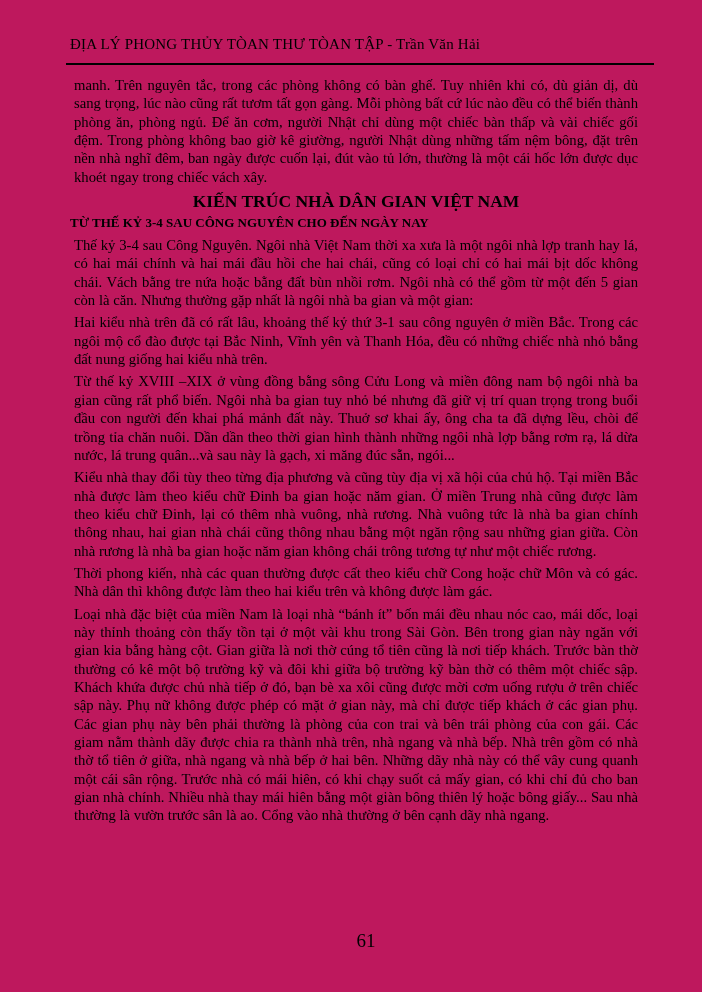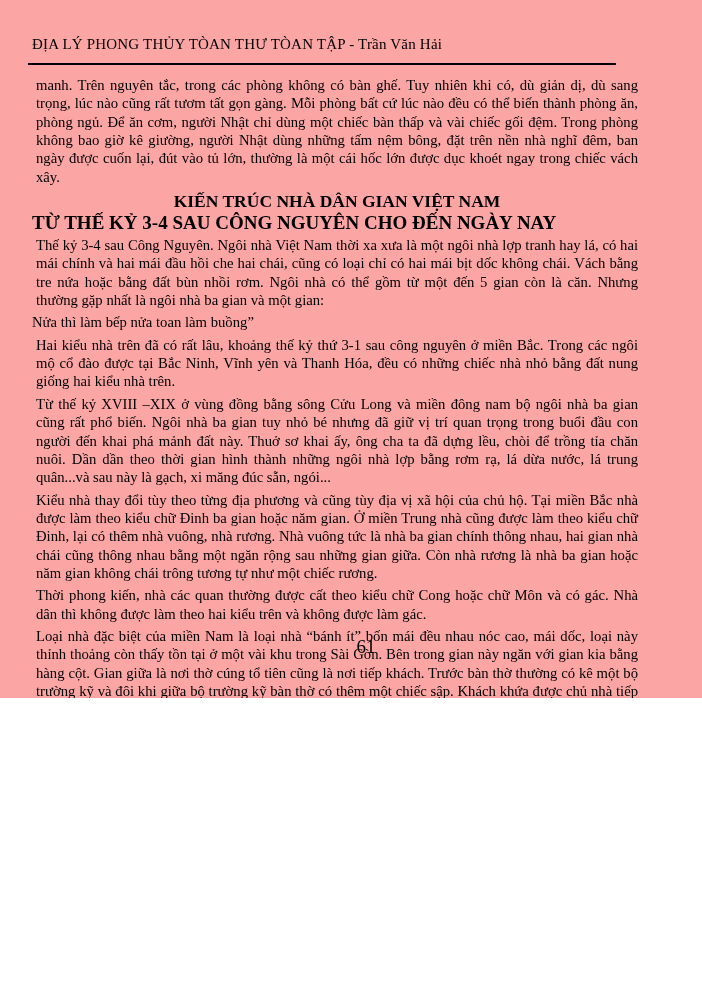--- a/index.html
+++ b/index.html
@@ -3,26 +3,26 @@
 <meta charset="utf-8">
 <style>
   html, body {
     margin: 0;
     padding: 0;
     background: #ffffff;
   }
   .page {
     position: relative;
     width: 702px;
-    height: 698px;
-    background: #fca5a5;
+    height: 992px;
+    background: #be185d;
     color: #000000;
     font-family: "Liberation Serif", "DejaVu Serif", serif;
     box-sizing: border-box;
-    padding: 34px 60px 0 32px;
+    padding: 34px 60px 0 70px;
     overflow: hidden;
   }
   .header-title {
     font-size: 15px;
     line-height: 20px;
     letter-spacing: 0.2px;
     white-space: nowrap;
   }
   .header-rule {
     border: none;
@@ -45,21 +45,21 @@
   }
   .section-title {
     margin: 1px 0 1px 0;
     font-size: 17.5px;
     line-height: 22px;
     font-weight: bold;
     text-align: center;
   }
   .section-subtitle {
     margin: 0;
-    font-size: 19px;
+    font-size: 13px;
     line-height: 19px;
     font-weight: bold;
     text-align: left;
   }
   .footer {
     position: absolute;
     left: 76px;
     width: 580px;
     bottom: 40px;
     text-align: center;
@@ -80,21 +80,20 @@
 
     <p class="para">manh. Trên nguyên tắc, trong các phòng không có bàn ghế. Tuy nhiên khi có, dù giản dị, dù sang trọng, lúc nào cũng rất tươm tất gọn gàng. Mỗi phòng bất cứ lúc nào đều có thể biến thành phòng ăn, phòng ngủ. Để ăn cơm, người Nhật chỉ dùng một chiếc bàn thấp và vài chiếc gối đệm. Trong phòng không bao giờ kê giường, người Nhật dùng những tấm nệm bông, đặt trên nền nhà nghĩ đêm, ban ngày được cuốn lại, đút vào tủ lớn, thường là một cái hốc lớn được dục khoét ngay trong chiếc vách xây.</p>
 
     <h1 class="section-title">KIẾN TRÚC NHÀ DÂN GIAN VIỆT NAM</h1>
 
     <h2 class="section-subtitle">TỪ THẾ KỶ 3-4 SAU CÔNG NGUYÊN CHO ĐẾN NGÀY NAY</h2>
 
     <p class="para">Thế kỷ 3-4 sau Công Nguyên. Ngôi nhà Việt Nam thời xa xưa là một ngôi nhà lợp tranh hay lá, có hai mái chính và hai mái đầu hồi che hai chái, cũng có loại chỉ có hai mái bịt dốc không chái. Vách bằng tre nứa hoặc bằng đất bùn nhồi rơm. Ngôi nhà có thể gồm từ một đến 5 gian còn là căn. Nhưng thường gặp nhất là ngôi nhà ba gian và một gian:</p>
 
 
-    <p class="verse">Nửa thì làm bếp nửa toan làm buồng”</p>
 
     <p class="para">Hai kiểu nhà trên đã có rất lâu, khoảng thế kỷ thứ 3-1 sau công nguyên ở miền Bắc. Trong các ngôi mộ cổ đào được tại Bắc Ninh, Vĩnh yên và Thanh Hóa, đều có những chiếc nhà nhỏ bằng đất nung giống hai kiểu nhà trên.</p>
 
     <p class="para">Từ thế kỷ XVIII –XIX ở vùng đồng bằng sông Cửu Long và miền đông nam bộ ngôi nhà ba gian cũng rất phổ biến. Ngôi nhà ba gian tuy nhỏ bé nhưng đã giữ vị trí quan trọng trong buổi đầu con người đến khai phá mảnh đất này. Thuở sơ khai ấy, ông cha ta đã dựng lều, chòi để trồng tỉa chăn nuôi. Dần dần theo thời gian hình thành những ngôi nhà lợp bằng rơm rạ, lá dừa nước, lá trung quân...và sau này là gạch, xi măng đúc sẵn, ngói...</p>
 
     <p class="para">Kiểu nhà thay đổi tùy theo từng địa phương và cũng tùy địa vị xã hội của chủ hộ. Tại miền Bắc nhà được làm theo kiểu chữ  Đinh ba gian hoặc năm gian. Ở miền Trung nhà cũng được làm theo kiểu chữ Đinh, lại có thêm nhà vuông, nhà rương. Nhà vuông tức là nhà ba gian chính thông nhau, hai gian nhà chái cũng thông nhau bằng một ngăn rộng sau những gian giữa. Còn nhà rương là nhà ba gian hoặc năm gian không chái trông tương tự như một chiếc rương.</p>
 
     <p class="para">Thời phong kiến, nhà các quan thường được cất theo kiểu chữ Cong hoặc chữ Môn và có gác. Nhà dân thì không được làm theo hai kiểu trên và không được làm gác.</p>
 
     <p class="para">Loại nhà đặc biệt của miền Nam là loại nhà “bánh ít” bốn mái đều nhau nóc cao, mái dốc, loại này thỉnh thoảng còn thấy tồn tại ở một vài khu trong Sài Gòn. Bên trong gian này ngăn với gian kia bằng hàng cột. Gian giữa là nơi thờ cúng tổ tiên cũng là nơi tiếp khách. Trước bàn thờ thường có kê một bộ trường kỹ và đôi khi giữa bộ trường kỹ bàn thờ có thêm một chiếc sập. Khách khứa được chủ nhà tiếp ở đó, bạn bè xa xôi cũng được mời cơm uống rượu ở trên chiếc sập này. Phụ nữ không được phép có mặt ở gian này, mà chỉ được tiếp khách ở các gian phụ. Các gian phụ này bên phải thường là phòng của con trai và bên trái phòng của con gái. Các giam nằm thành dãy được chia ra thành nhà trên, nhà ngang và nhà bếp. Nhà trên gồm có nhà thờ tổ tiên ở giữa, nhà ngang và nhà bếp ở hai bên. Những dãy nhà này có thể vây cung quanh một cái sân rộng. Trước nhà có mái hiên, có khi chạy suốt cả mấy gian, có khi chỉ đủ cho ban gian nhà chính. Nhiều nhà thay mái hiên bằng một giàn bông thiên lý hoặc bông giấy... Sau nhà thường là vườn trước sân là ao. Cổng vào nhà thường ở bên cạnh dãy nhà ngang.</p>

